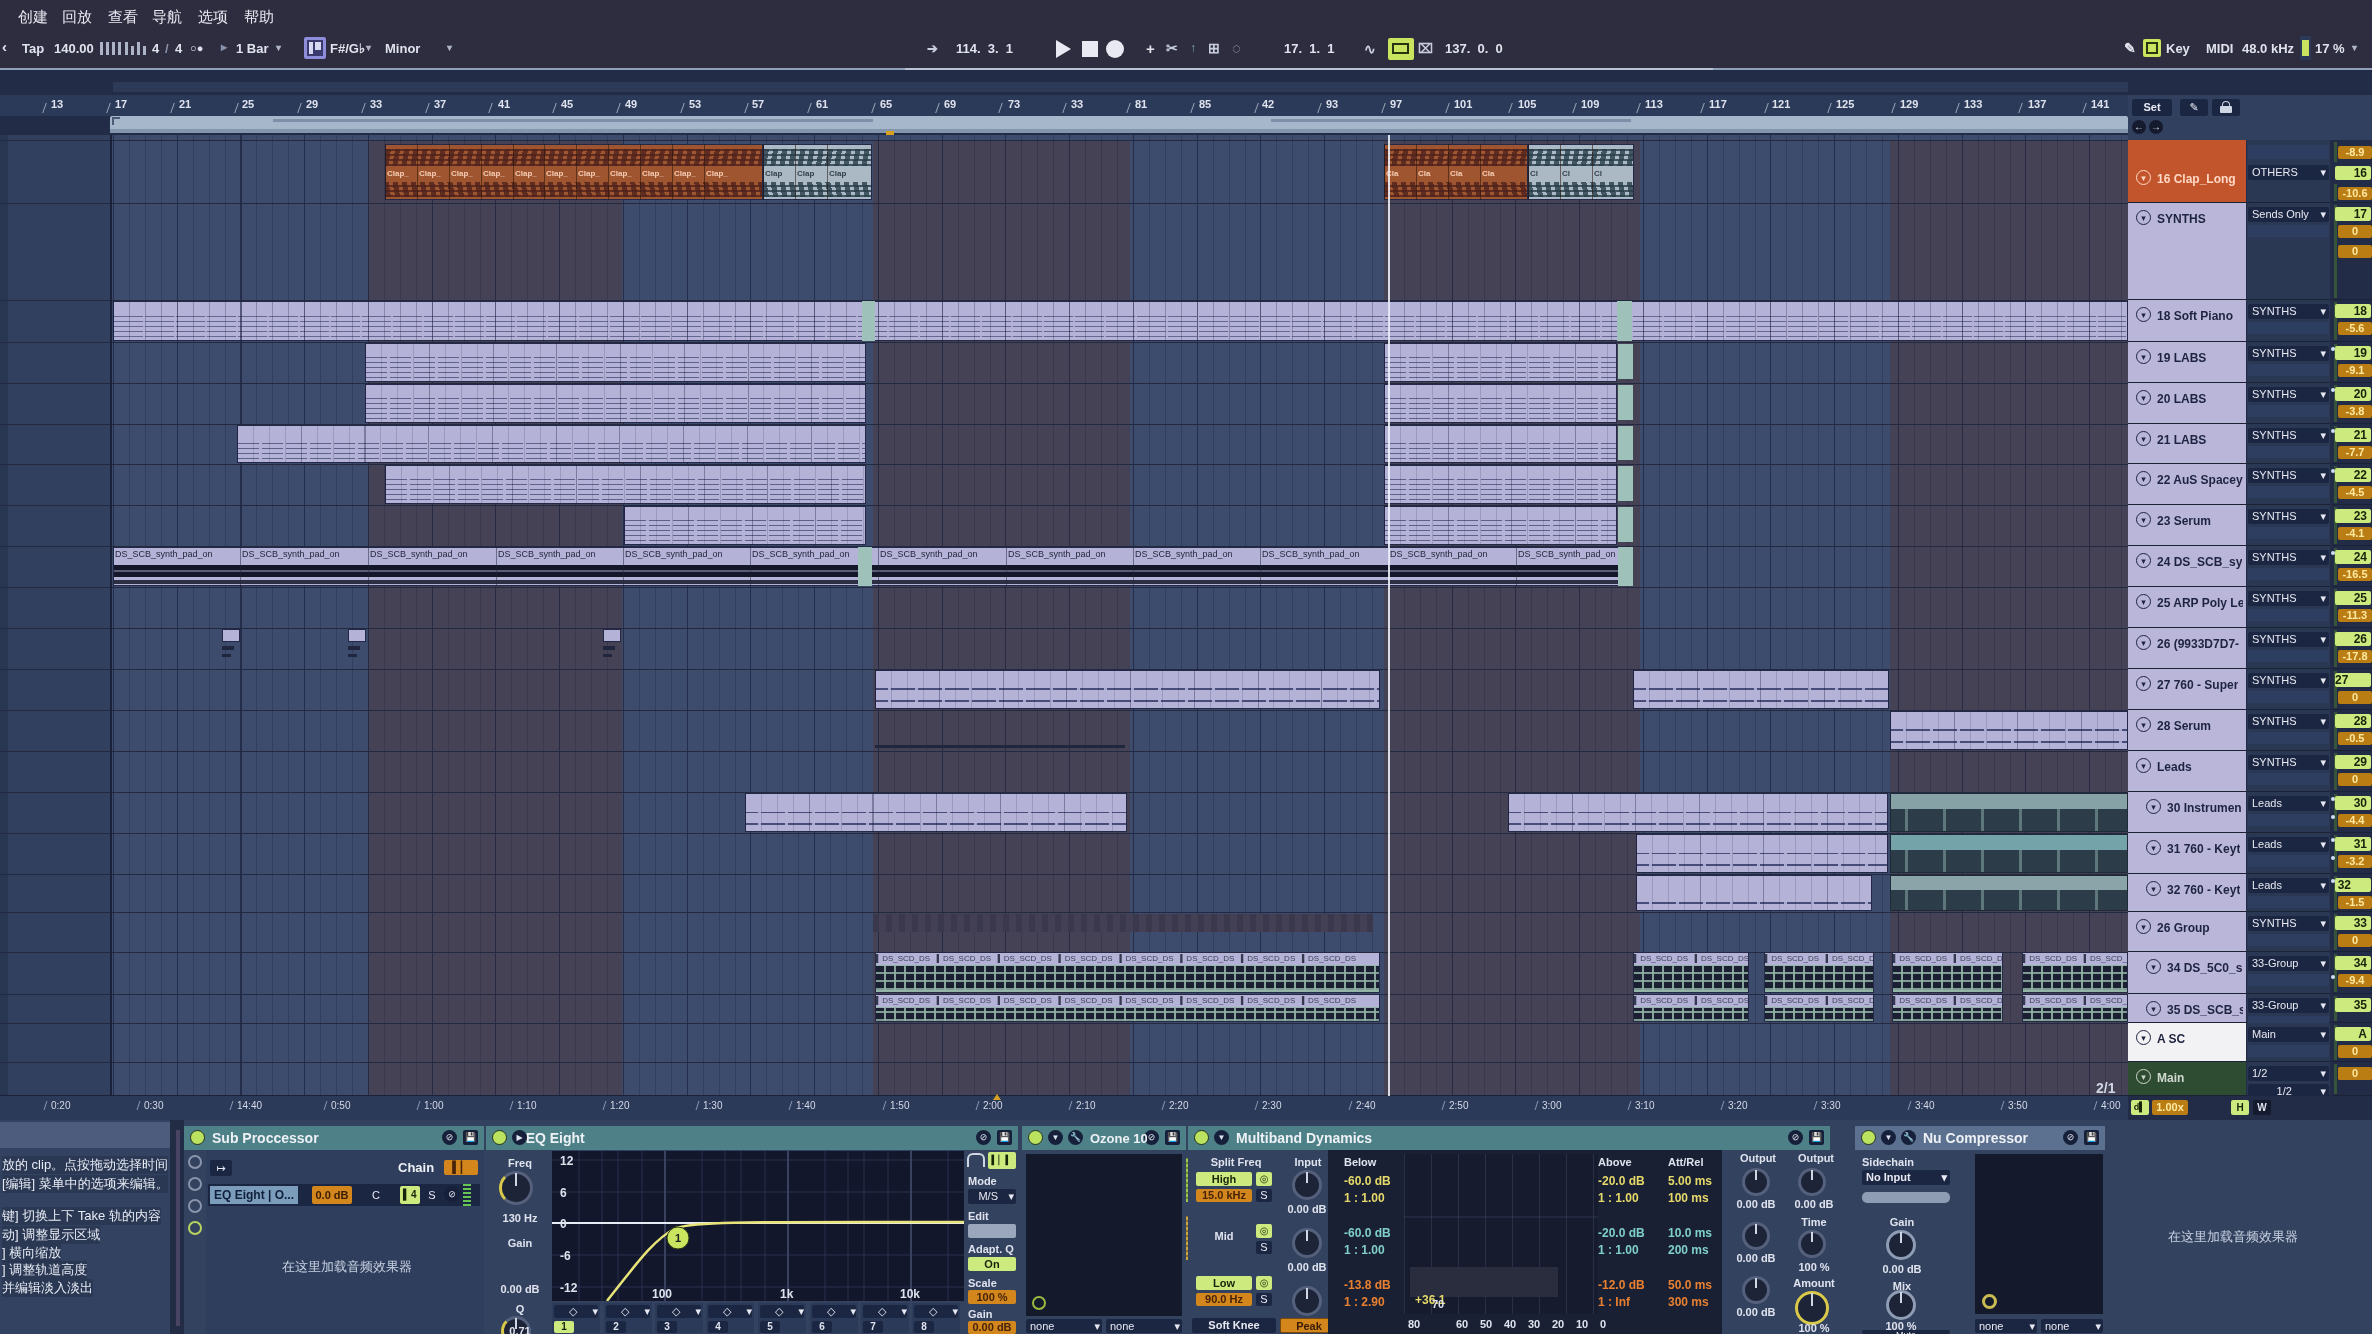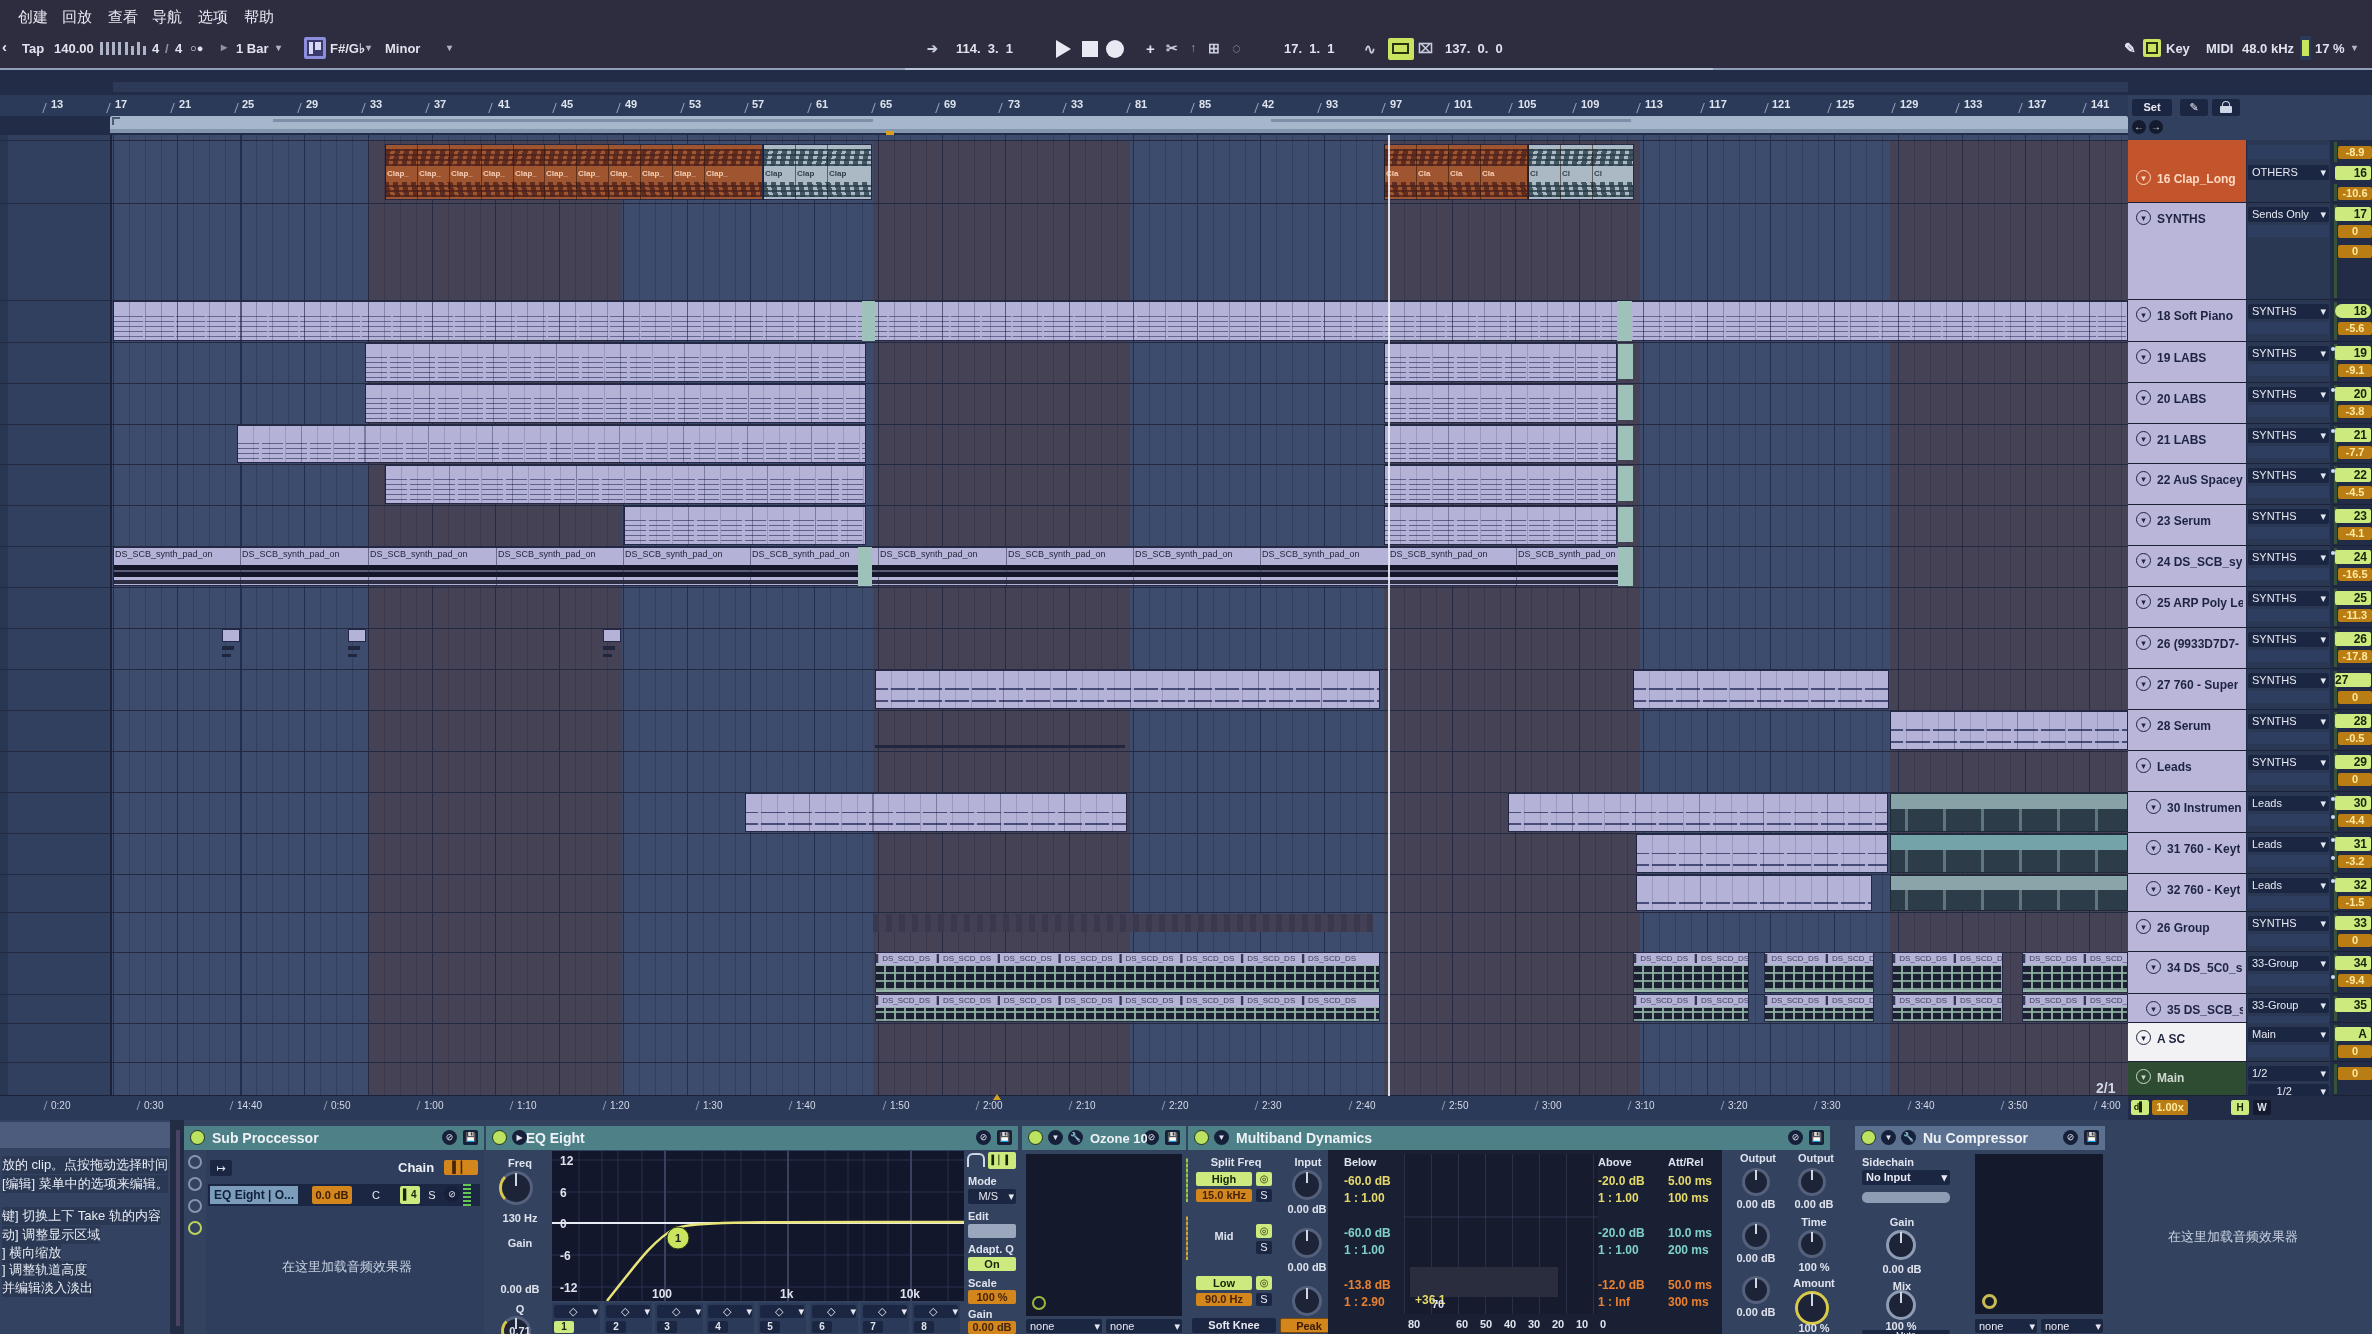--- a/index.html
+++ b/index.html
@@ -423,21 +423,21 @@
 <div class="a" style="left:2335px;top:207px;width:36px;height:14px;background:#cdea7e;border-radius:2px;color:#17230a;font-size:12px;font-weight:bold;text-align:right;padding-right:4px;box-sizing:border-box">17</div>
 <div class="obox" style="left:2338px;top:225px;width:34px;height:13px;line-height:13px">0</div>
 <div class="a" style="left:2128px;top:300px;width:118px;height:42px;background:#b9b6d9;border-bottom:1px solid #1b2236"></div>
 <div class="a" style="left:2136px;top:307px;width:15px;height:15px;border:1.5px solid #1e2440;border-radius:50%;color:#1e2440;font-size:9px;text-align:center;line-height:14px">▾</div>
 <div class="tt" style="left:2157px;top:309px;color:#1e2440;max-width:86px;overflow:hidden">18 Soft Piano</div>
 <div class="a" style="left:2247px;top:300px;width:83px;height:42px;background:#2a3854;border-bottom:1px solid #1b2236"></div>
 <div class="dbox" style="left:2248px;top:304px;width:81px;height:15px;line-height:15px;text-align:left;padding-left:4px;background:#1b2742">SYNTHS<span style="float:right;margin-right:3px">▾</span></div>
 <div class="a" style="left:2248px;top:322px;width:81px;height:12px;background:#2e3e60"></div>
 <div class="a" style="left:2332px;top:300px;width:40px;height:42px;background:#222c46;border-bottom:1px solid #1b2236"></div>
 <div class="a" style="left:2334px;top:302px;width:3px;height:38px;background:#36543a"></div>
-<div class="a" style="left:2335px;top:304px;width:36px;height:14px;background:#cdea7e;border-radius:7px;color:#17230a;font-size:12px;font-weight:bold;text-align:right;padding-right:4px;box-sizing:border-box">18</div>
+<div class="a" style="left:2335px;top:304px;width:36px;height:14px;background:#cdea7e;border-radius:2px;color:#17230a;font-size:12px;font-weight:bold;text-align:right;padding-right:4px;box-sizing:border-box">18</div>
 <div class="obox" style="left:2338px;top:322px;width:34px;height:13px;line-height:13px">-5.6</div>
 <div class="a" style="left:2128px;top:342px;width:118px;height:41px;background:#b9b6d9;border-bottom:1px solid #1b2236"></div>
 <div class="a" style="left:2136px;top:349px;width:15px;height:15px;border:1.5px solid #1e2440;border-radius:50%;color:#1e2440;font-size:9px;text-align:center;line-height:14px">▾</div>
 <div class="tt" style="left:2157px;top:351px;color:#1e2440;max-width:86px;overflow:hidden">19 LABS</div>
 <div class="a" style="left:2247px;top:342px;width:83px;height:41px;background:#2a3854;border-bottom:1px solid #1b2236"></div>
 <div class="dbox" style="left:2248px;top:346px;width:81px;height:15px;line-height:15px;text-align:left;padding-left:4px;background:#1b2742">SYNTHS<span style="float:right;margin-right:3px">▾</span></div>
 <div class="a" style="left:2248px;top:364px;width:81px;height:12px;background:#2e3e60"></div>
 <div class="a" style="left:2332px;top:342px;width:40px;height:41px;background:#222c46;border-bottom:1px solid #1b2236"></div>
 <div class="a" style="left:2334px;top:344px;width:3px;height:37px;background:#36543a"></div>
 <div class="a" style="left:2335px;top:346px;width:36px;height:14px;background:#cdea7e;border-radius:2px;color:#17230a;font-size:12px;font-weight:bold;text-align:right;padding-right:4px;box-sizing:border-box">19</div>
@@ -563,21 +563,21 @@
 <div class="a" style="left:2335px;top:837px;width:36px;height:14px;background:#cdea7e;border-radius:2px;color:#17230a;font-size:12px;font-weight:bold;text-align:right;padding-right:4px;box-sizing:border-box">31</div>
 <div class="obox" style="left:2338px;top:855px;width:34px;height:13px;line-height:13px">-3.2</div>
 <div class="a" style="left:2128px;top:874px;width:118px;height:38px;background:#b9b6d9;border-bottom:1px solid #1b2236"></div>
 <div class="a" style="left:2146px;top:881px;width:15px;height:15px;border:1.5px solid #1e2440;border-radius:50%;color:#1e2440;font-size:9px;text-align:center;line-height:14px">▾</div>
 <div class="tt" style="left:2167px;top:883px;color:#1e2440;max-width:76px;overflow:hidden">32 760 - Keyt</div>
 <div class="a" style="left:2247px;top:874px;width:83px;height:38px;background:#2a3854;border-bottom:1px solid #1b2236"></div>
 <div class="dbox" style="left:2248px;top:878px;width:81px;height:15px;line-height:15px;text-align:left;padding-left:4px;background:#1b2742">Leads<span style="float:right;margin-right:3px">▾</span></div>
 <div class="a" style="left:2248px;top:896px;width:81px;height:12px;background:#2e3e60"></div>
 <div class="a" style="left:2332px;top:874px;width:40px;height:38px;background:#222c46;border-bottom:1px solid #1b2236"></div>
 <div class="a" style="left:2334px;top:876px;width:3px;height:34px;background:#36543a"></div>
-<div class="a" style="left:2335px;top:878px;width:36px;height:14px;background:#cdea7e;border-radius:2px;color:#17230a;font-size:12px;font-weight:bold;text-align:right;padding-right:4px;box-sizing:border-box">32</div>
+<div class="a" style="left:2335px;top:878px;width:36px;height:14px;background:#cdea7e;border-radius:2px;color:#17230a;font-size:12px;font-weight:bold;text-align:right;padding-right:20px;box-sizing:border-box">32</div>
 <div class="obox" style="left:2338px;top:896px;width:34px;height:13px;line-height:13px">-1.5</div>
 <div class="a" style="left:2128px;top:912px;width:118px;height:40px;background:#b9b6d9;border-bottom:1px solid #1b2236"></div>
 <div class="a" style="left:2136px;top:919px;width:15px;height:15px;border:1.5px solid #1e2440;border-radius:50%;color:#1e2440;font-size:9px;text-align:center;line-height:14px">▾</div>
 <div class="tt" style="left:2157px;top:921px;color:#1e2440;max-width:86px;overflow:hidden">26 Group</div>
 <div class="a" style="left:2247px;top:912px;width:83px;height:40px;background:#2a3854;border-bottom:1px solid #1b2236"></div>
 <div class="dbox" style="left:2248px;top:916px;width:81px;height:15px;line-height:15px;text-align:left;padding-left:4px;background:#1b2742">SYNTHS<span style="float:right;margin-right:3px">▾</span></div>
 <div class="a" style="left:2248px;top:934px;width:81px;height:12px;background:#2e3e60"></div>
 <div class="a" style="left:2332px;top:912px;width:40px;height:40px;background:#222c46;border-bottom:1px solid #1b2236"></div>
 <div class="a" style="left:2334px;top:914px;width:3px;height:36px;background:#36543a"></div>
 <div class="a" style="left:2335px;top:916px;width:36px;height:14px;background:#cdea7e;border-radius:2px;color:#17230a;font-size:12px;font-weight:bold;text-align:right;padding-right:4px;box-sizing:border-box">33</div>

